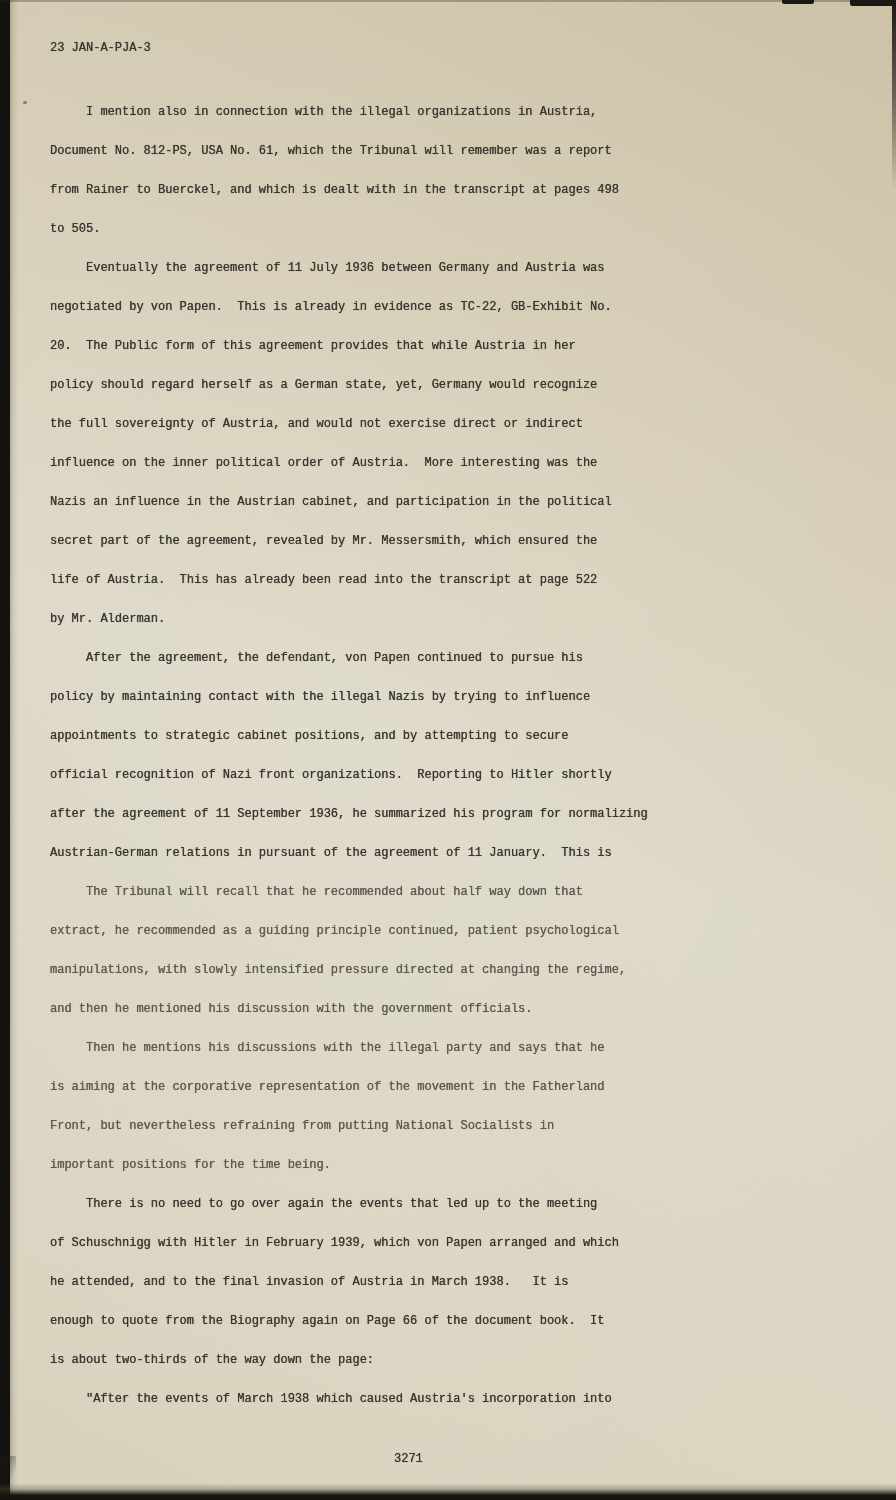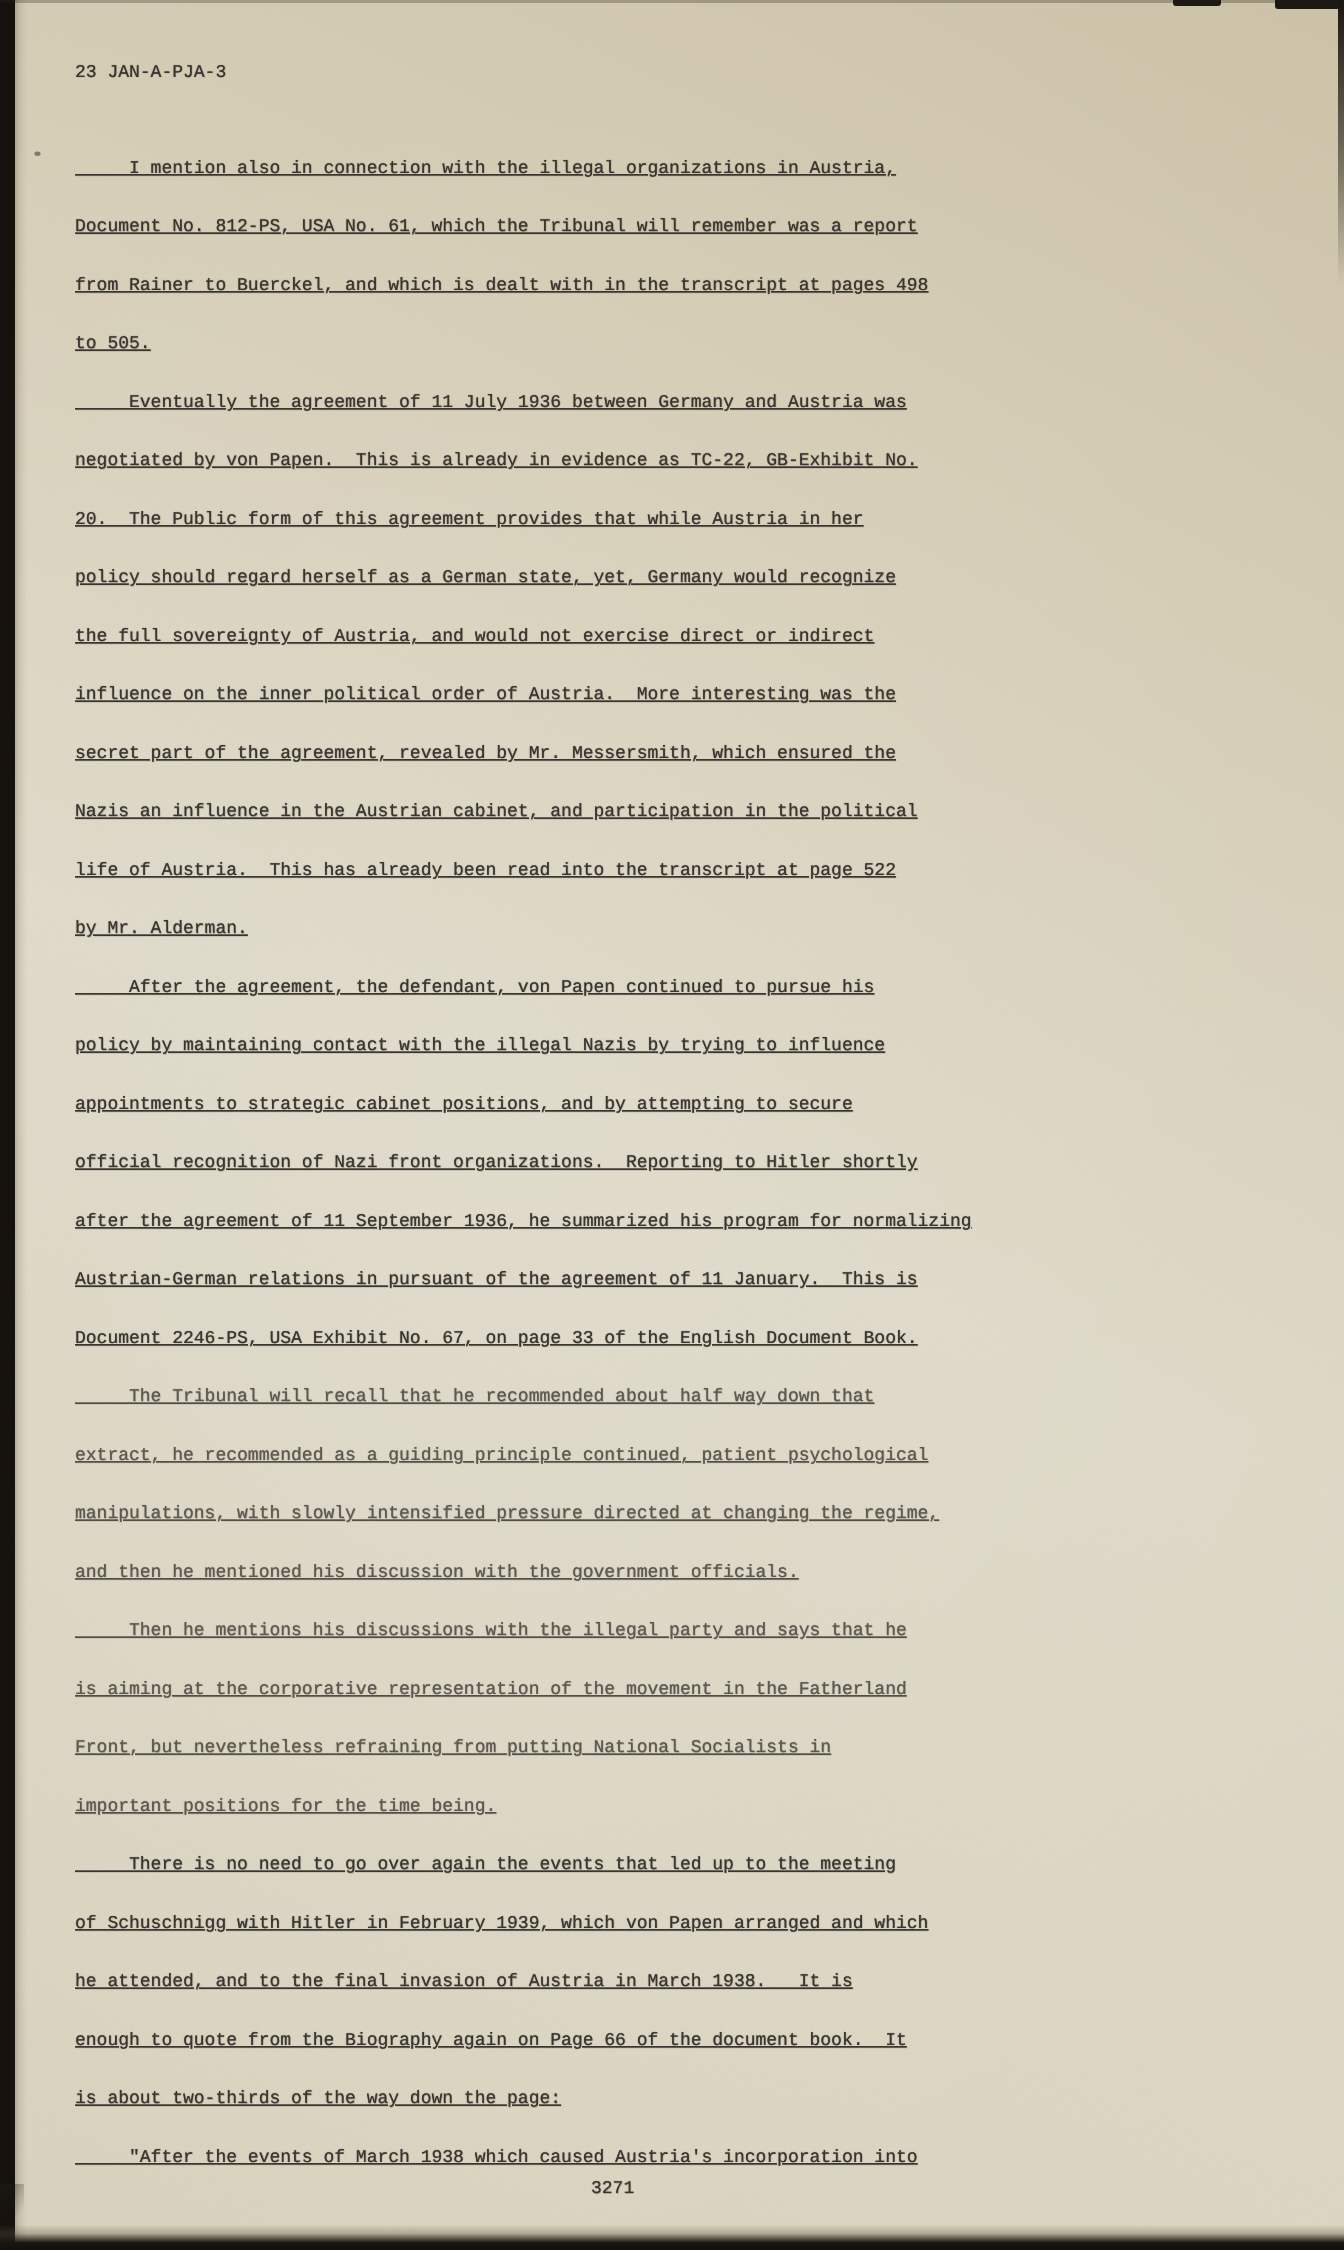--- a/index.html
+++ b/index.html
@@ -32,21 +32,20 @@
   .header-line {
     position: absolute;
     left: 50px;
     top: 41px;
   }
   .doc-body {
     position: absolute;
     left: 50px;
     top: 93px;
     width: 800px;
-    text-decoration: underline;
   }
   .line {
     height: 39px;
     line-height: 39px;
   }
   .paragraph.tone-faded .line {
     color: #46413a;
     opacity: 0.84;
     filter: blur(0.2px);
   }
@@ -134,34 +133,33 @@
         <div class="typewritten line">to 505.</div>
       </div>
       <div class="paragraph">
 
     <div class="typewritten line">     Eventually the agreement of 11 July 1936 between Germany and Austria was</div>
         <div class="typewritten line">negotiated by von Papen.  This is already in evidence as TC-22, GB-Exhibit No.</div>
         <div class="typewritten line">20.  The Public form of this agreement provides that while Austria in her</div>
         <div class="typewritten line">policy should regard herself as a German state, yet, Germany would recognize</div>
         <div class="typewritten line">the full sovereignty of Austria, and would not exercise direct or indirect</div>
         <div class="typewritten line">influence on the inner political order of Austria.  More interesting was the</div>
+        <div class="typewritten line">Nazis an influence in the Austrian cabinet, and participation in the political</div>
         <div class="typewritten line">secret part of the agreement, revealed by Mr. Messersmith, which ensured the</div>
-        <div class="typewritten line">Nazis an influence in the Austrian cabinet, and participation in the political</div>
         <div class="typewritten line">life of Austria.  This has already been read into the transcript at page 522</div>
         <div class="typewritten line">by Mr. Alderman.</div>
       </div>
       <div class="paragraph">
 
     <div class="typewritten line">     After the agreement, the defendant, von Papen continued to pursue his</div>
         <div class="typewritten line">policy by maintaining contact with the illegal Nazis by trying to influence</div>
         <div class="typewritten line">appointments to strategic cabinet positions, and by attempting to secure</div>
         <div class="typewritten line">official recognition of Nazi front organizations.  Reporting to Hitler shortly</div>
         <div class="typewritten line">after the agreement of 11 September 1936, he summarized his program for normalizing</div>
         <div class="typewritten line">Austrian-German relations in pursuant of the agreement of 11 January.  This is</div>
-        <div class="typewritten line">Document 2246-PS, USA Exhibit No. 67, on page 33 of the English Document Book.</div>
       </div>
       <div class="paragraph tone-faded">
 
     <div class="typewritten line">     The Tribunal will recall that he recommended about half way down that</div>
         <div class="typewritten line">extract, he recommended as a guiding principle continued, patient psychological</div>
         <div class="typewritten line">manipulations, with slowly intensified pressure directed at changing the regime,</div>
         <div class="typewritten line">and then he mentioned his discussion with the government officials.</div>
       </div>
       <div class="paragraph tone-faded">
 

